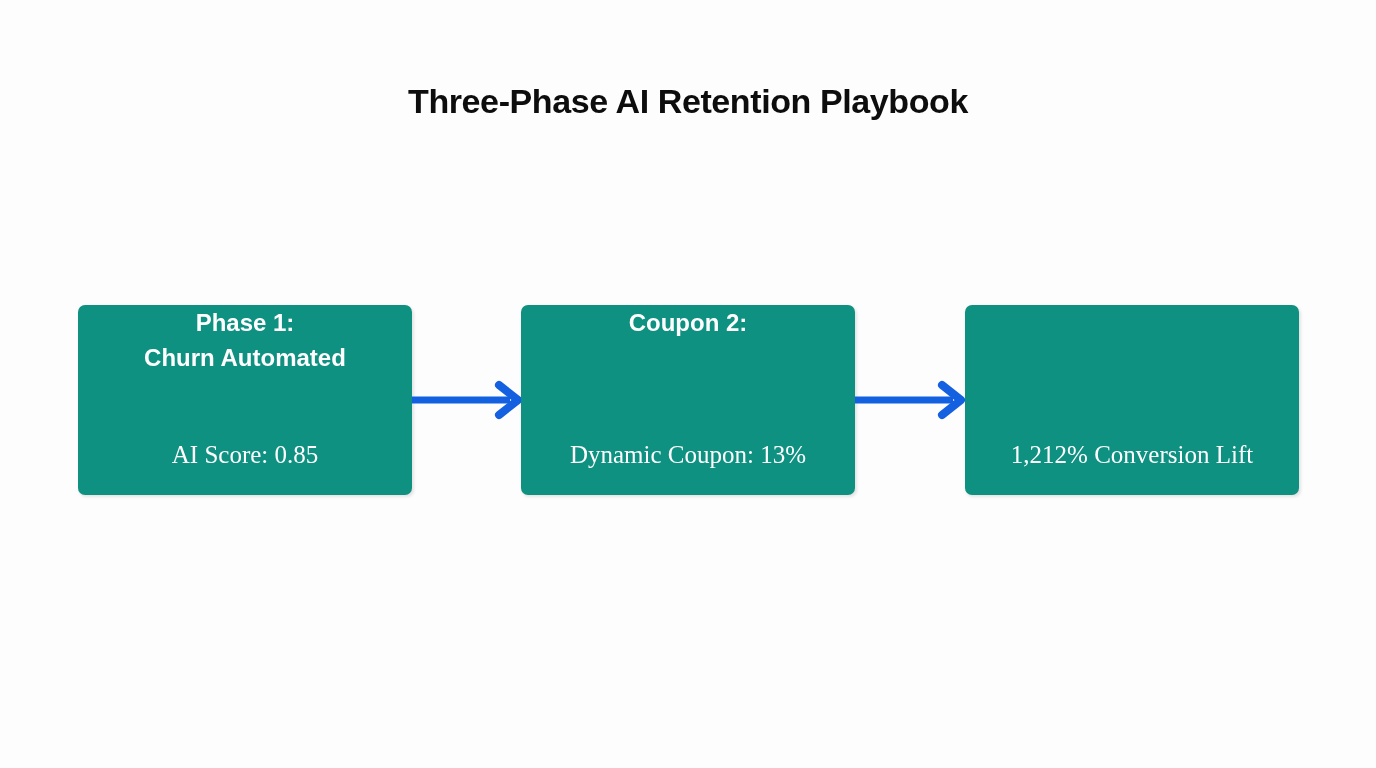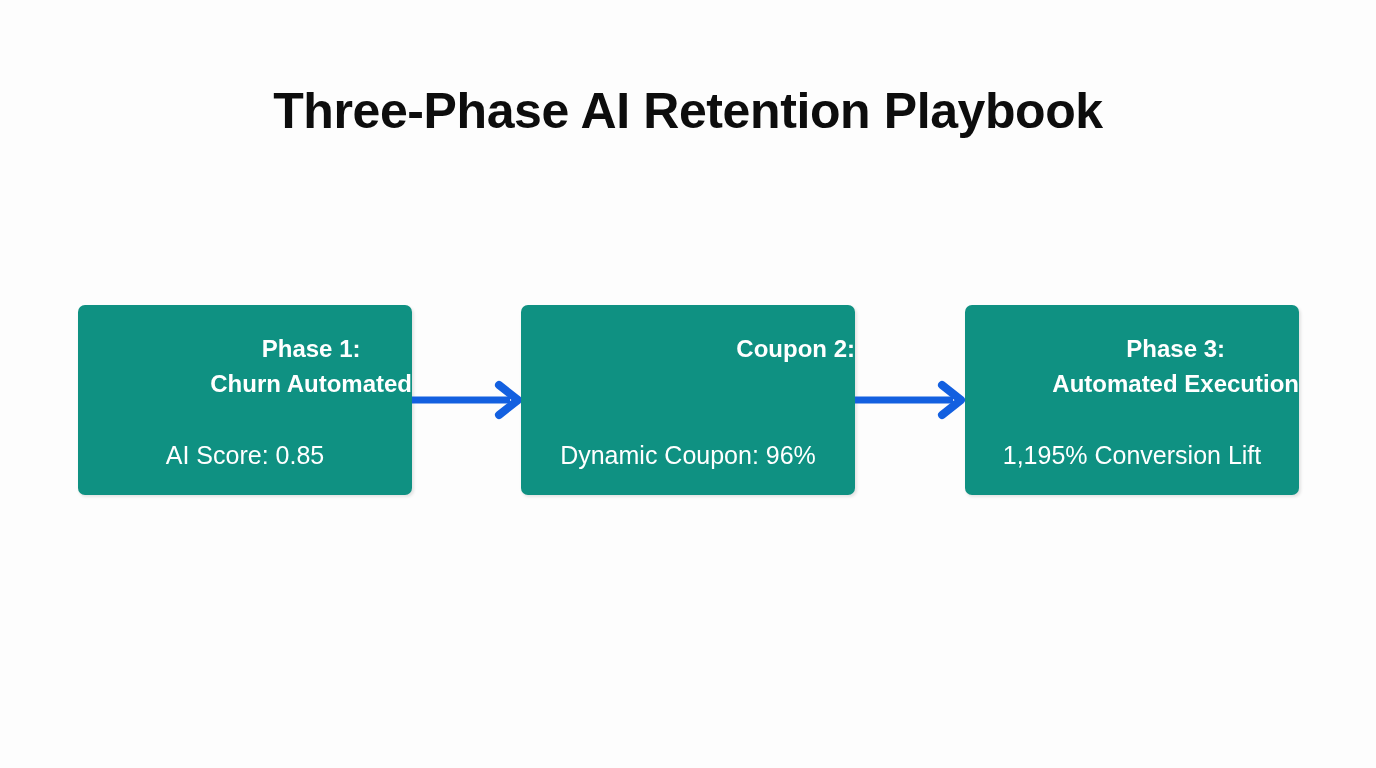--- a/index.html
+++ b/index.html
@@ -22,40 +22,39 @@
     width: 1376px;
     height: 768px;
   }
 
   #page-title {
     position: absolute;
     left: 0;
     top: 82px;
     width: 1376px;
     text-align: center;
-    font-size: 50px;
+    font-size: 34px;
     font-weight: bold;
     color: #0d0d0d;
     letter-spacing: -0.4px;
     white-space: nowrap;
   }
 
   .phase-node {
     position: absolute;
     top: 305px;
     height: 190px;
     border-radius: 7px;
     background: #0f9182;
     box-shadow: 1.5px 2px 3px rgba(0,0,0,0.10);
     display: flex;
     flex-direction: column;
-    align-items: flex-end;
+    align-items: center;
     justify-content: flex-start;
     box-sizing: border-box;
-    padding-top: 26px;
   }
 
   #phase-node-1 { left: 78px;  width: 334px; }
   #phase-node-2 { left: 521px; width: 334px; }
   #phase-node-3 { left: 965px; width: 334px; }
 
   .node-title {
     font-size: 24px;
     font-weight: bold;
     color: #ffffff;
@@ -67,20 +66,21 @@
   .node-metric {
     position: absolute;
     top: 136px;
     left: 0;
     width: 100%;
     font-size: 25px;
     font-weight: normal;
     color: #ffffff;
     text-align: center;
     white-space: nowrap;
+    font-family: Liberation Serif, serif;
   }
 
   .flow-arrow {
     position: absolute;
     top: 376px;
     height: 48px;
   }
   #flow-arrow-1 { left: 412px; width: 110px; }
   #flow-arrow-2 { left: 855px; width: 110px; }
 </style>
@@ -103,31 +103,27 @@
     <svg width="110" height="48" viewBox="0 0 110 48" xmlns="http://www.w3.org/2000/svg">
       <line x1="0" y1="24" x2="98" y2="24" stroke="#1360e0" stroke-width="7" stroke-linecap="butt"></line>
       <polyline points="87,9 106,24 87,39" fill="none" stroke="#1360e0" stroke-width="8" stroke-linecap="round" stroke-linejoin="round"></polyline>
     </svg>
   </div>
 
   <div class="phase-node" id="phase-node-2">
     <div class="node-title">
       <span>Coupon 2:</span><br>
     </div>
-    <div class="node-metric">Dynamic Coupon: 96%</div>
+    <div class="node-metric">Dynamic Coupon: 13%</div>
   </div>
 
   <div class="flow-arrow" id="flow-arrow-2">
     <svg width="110" height="48" viewBox="0 0 110 48" xmlns="http://www.w3.org/2000/svg">
       <line x1="0" y1="24" x2="98" y2="24" stroke="#1360e0" stroke-width="7" stroke-linecap="butt"></line>
       <polyline points="87,9 106,24 87,39" fill="none" stroke="#1360e0" stroke-width="8" stroke-linecap="round" stroke-linejoin="round"></polyline>
     </svg>
   </div>
 
   <div class="phase-node" id="phase-node-3">
-    <div class="node-title">
-      <span>Phase 3:</span><br>
-      <span>Automated Execution</span>
-    </div>
-    <div class="node-metric">1,195% Conversion Lift</div>
+    <div class="node-metric">1,212% Conversion Lift</div>
   </div>
 
 </div>
 
 </body></html>

